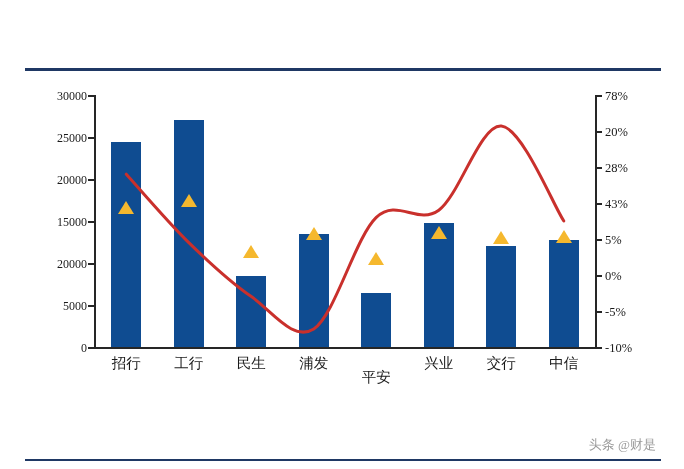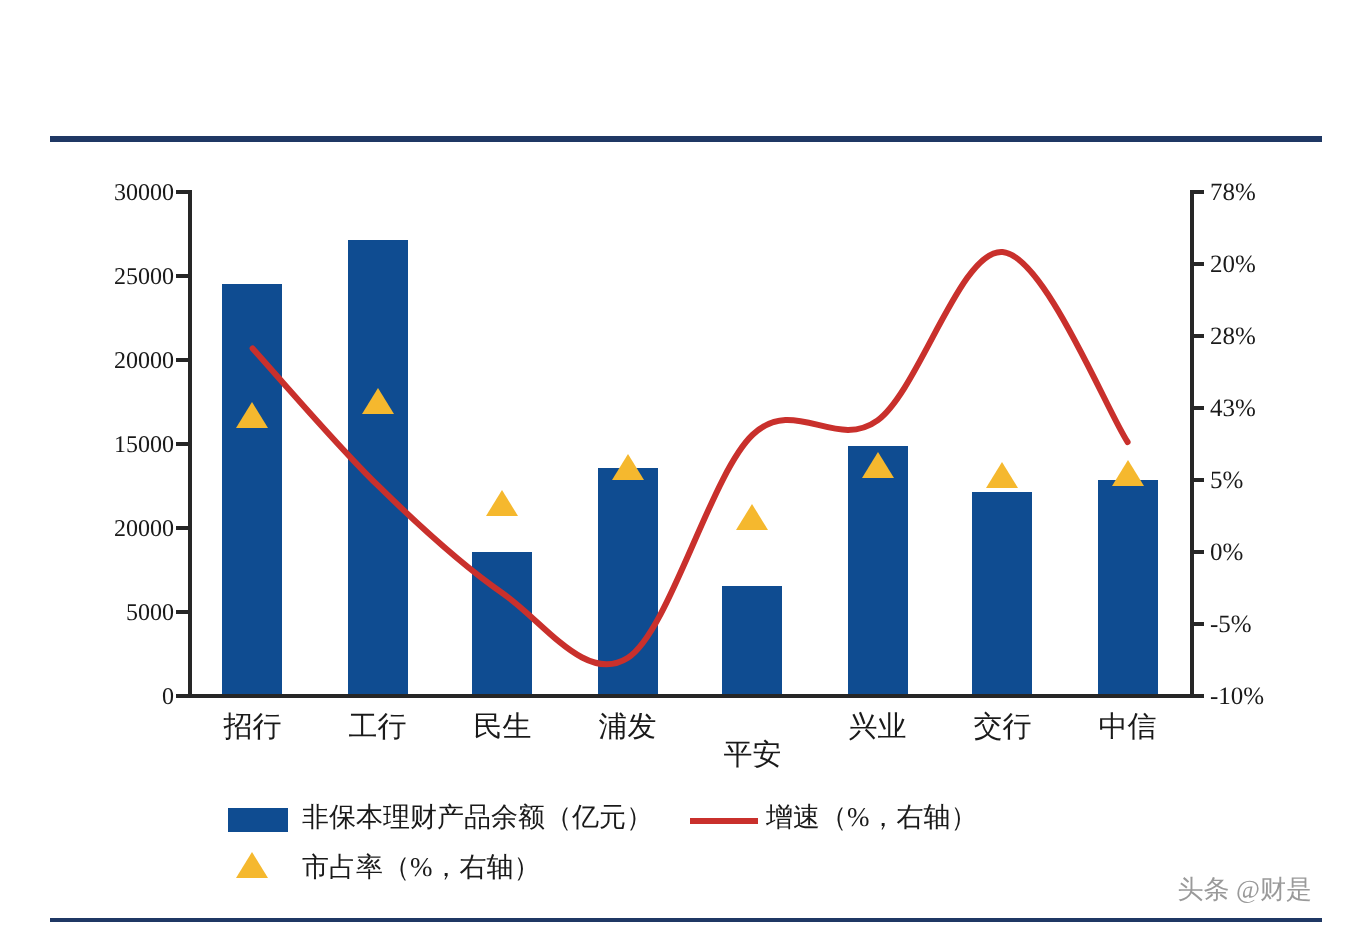--- a/index.html
+++ b/index.html
@@ -167,26 +167,16 @@
         <div class="xlab" style="left: 132.75px;">工行</div>
         <div class="xlab" style="left: 195.25px;">民生</div>
         <div class="xlab" style="left: 257.75px;">浦发</div>
         <div class="xlab" style="left: 320.25px; margin-top: 14px;">平安</div>
         <div class="xlab" style="left: 382.75px;">兴业</div>
         <div class="xlab" style="left: 445.25px;">交行</div>
         <div class="xlab" style="left: 507.75px;">中信</div>
       </div>
   </div>
 
-  <div class="legend">
-    <div class="lg-swatch-bar" style="left:89px;top:6px;"></div>
-    <div class="lg-item" style="left:126px;top:2px;">非保本理财产品余额（亿元）</div>
-
-    <div class="lg-swatch-line" style="left:320px;top:11px;"></div>
-    <div class="lg-item" style="left:358px;top:2px;">增速（%，右轴）</div>
-
-    <div class="lg-swatch-tri" style="left:93px;top:28px;"></div>
-    <div class="lg-item" style="left:126px;top:27px;">市占率（%，右轴）</div>
-  </div>
 
   <div class="watermark">头条 @财是</div>
   <div class="bottom-rule"></div>
 </div>
 
 </body></html>

